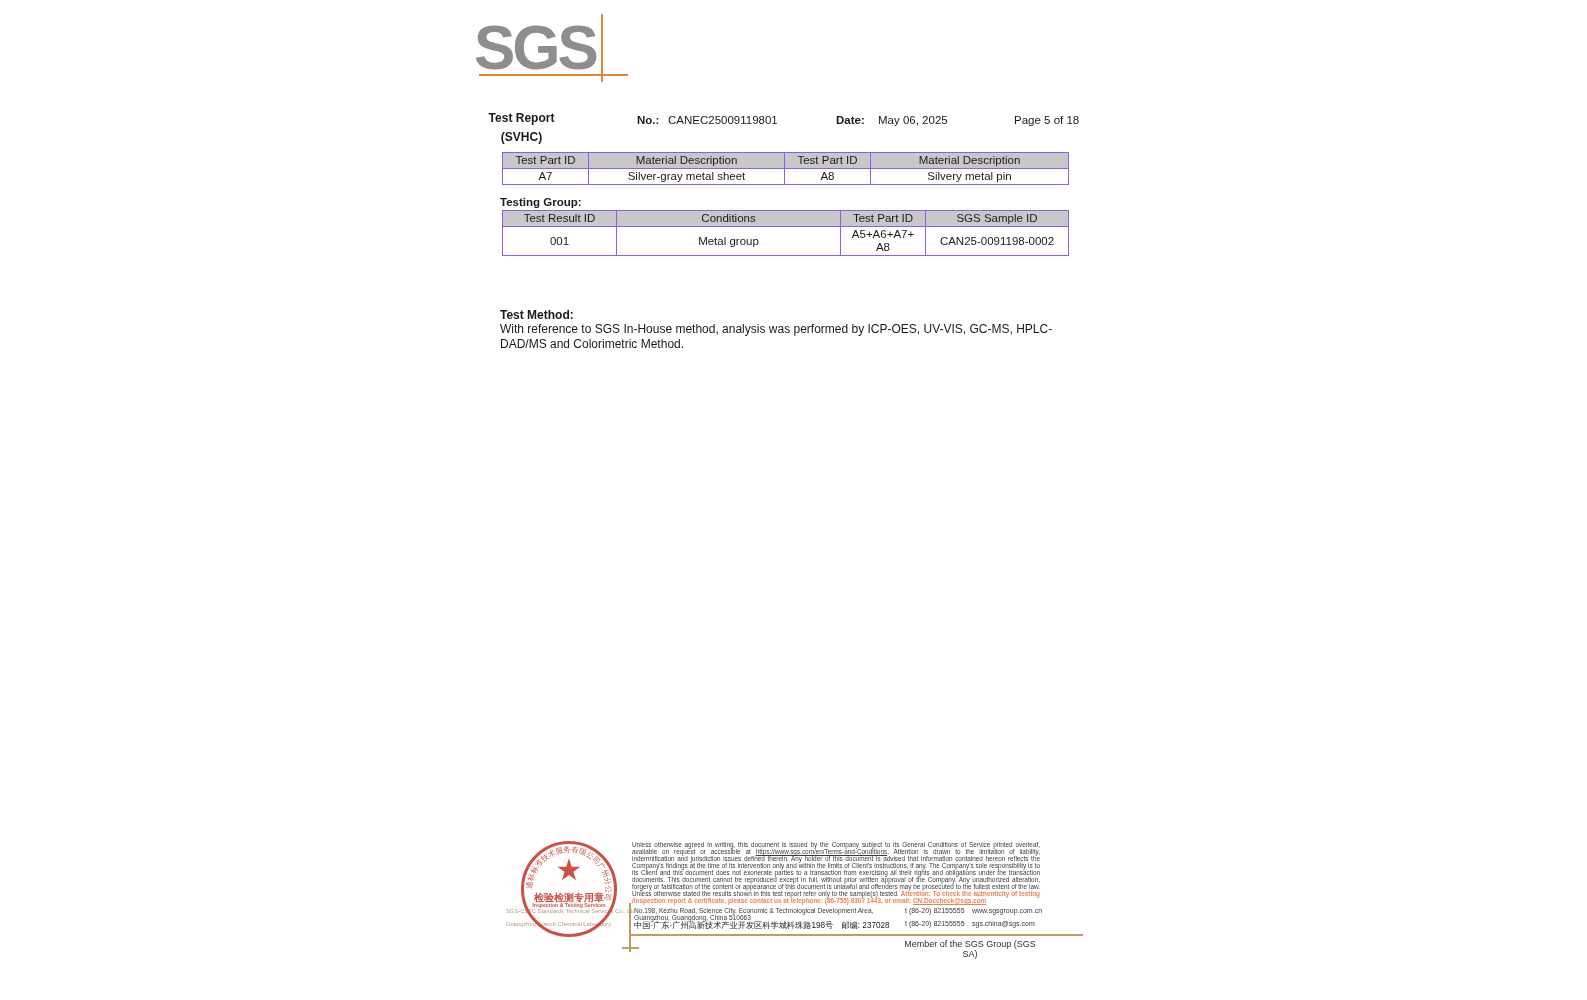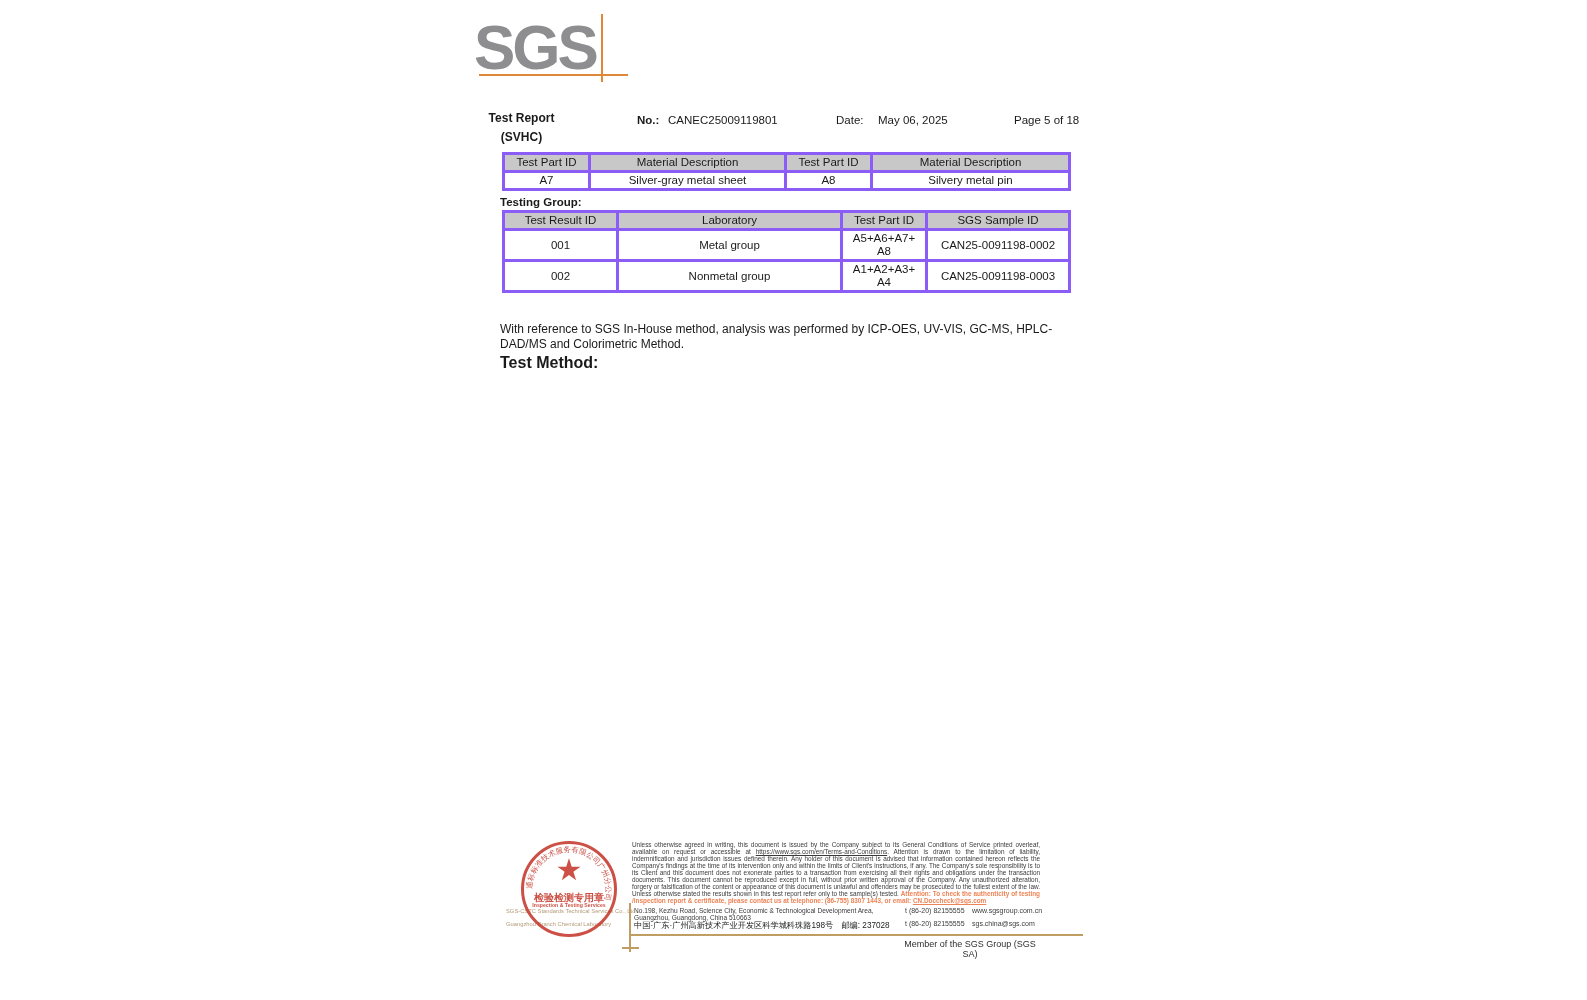--- a/index.html
+++ b/index.html
@@ -21,49 +21,49 @@
     transform: scaleY(1.02);
   }
   .logo-vline { left: 601px; top: 14px; width: 2px; height: 68px; background: #e0873a; }
   .logo-hline { left: 479px; top: 74px; width: 149px; height: 2px; background: #e0873a; }
 
   .doc-title { left: 474px; top: 109px; width: 95px; text-align: center; font-size: 12px; font-weight: bold; line-height: 19px; }
 
   .meta-row { top: 114px; font-size: 11.5px; }
   .no-label   { left: 637px; font-weight: bold; }
   .no-value   { left: 668px; }
-  .date-label { left: 836px; font-weight: normal; }
+  .date-label { left: 836px; font-weight: bold; }
   .date-value { left: 878px; }
   .page-label { left: 1014px; }
 
   
   table { border-collapse: collapse; table-layout: fixed; }
   td, th {
-    border: 3px solid #8b5cf6;
+    border: 1px solid #8b5cf6;
     font-size: 11.5px; font-weight: normal;
     text-align: center; vertical-align: middle;
     padding: 1px 2px; line-height: 13px;
     overflow: hidden;
   }
   th { background: #c8c8c8; }
 
   .parts-table { left: 502px; top: 152px; width: 566px; }
   .parts-table th { height: 15px; }
   .parts-table td { height: 14px; margin-left: 40px; }
   .pt-c1 { width: 86px; } .pt-c2 { width: 196px; } .pt-c3 { width: 86px; } .pt-c4 { width: 198px; }
 
   .tg-label { left: 500px; top: 196px; font-size: 11.5px; font-weight: bold; }
   .tg-table { left: 502px; top: 210px; width: 566px; }
   .tg-table th { height: 16px; }
   .tg-table td { height: 28px; }
   .tg-c1 { width: 114px; } .tg-c2 { width: 224px; } .tg-c3 { width: 85px; } .tg-c4 { width: 143px; }
   .wrap-id { display: inline-block; max-width: 68px; word-break: break-all; line-height: 13px; }
 
   
-  .tm-label { left: 500px; top: 308px; font-size: 16px; font-weight: bold; margin-top: 46px; }
+  .tm-label { left: 500px; top: 308px; font-size: 12px; font-weight: bold; }
   .tm-text  { left: 500px; top: 322px; width: 556px; font-size: 12px; line-height: 14.5px; }
 
   
   .company-lines { left: 506px; top: 905px; width: 132px; font-size: 5.8px; line-height: 13px; color: #b39a77; z-index: 1; }
   .stamp-box { left: 521px; top: 841px; width: 96px; height: 96px; z-index: 2; opacity: 0.88; }
   .stamp-ring {
     position: absolute; left: 0; top: 0; width: 96px; height: 96px;
     border: 3px solid #c5392c; border-radius: 50%;
   }
   .stamp-svg { position: absolute; left: 0; top: 0; }
@@ -125,35 +125,29 @@
       <td>Silvery metal pin</td>
     </tr>
   </tbody>
     </table>
 
   <div class="abs tg-label">Testing Group:</div>
   <table class="abs tg-table">
     <tbody>
         <tr>
       <th class="tg-c1">Test Result ID</th>
-      <th class="tg-c2">Laboratory</th>
+      <th class="tg-c2">Conditions</th>
       <th class="tg-c3">Test Part ID</th>
       <th class="tg-c4">SGS Sample ID</th>
     </tr>
     <tr>
       <td>001</td>
       <td>Metal group</td>
       <td><span class="wrap-id">A5+A6+A7+A8</span></td>
       <td>CAN25-0091198-0002</td>
-    </tr>
-    <tr>
-      <td>002</td>
-      <td>Nonmetal group</td>
-      <td><span class="wrap-id">A1+A2+A3+A4</span></td>
-      <td>CAN25-0091198-0003</td>
     </tr>
   </tbody>
     </table>
 
   <div class="abs tm-label">Test Method:</div>
   <div class="abs tm-text">With reference to SGS In-House method, analysis was performed by ICP-OES, UV-VIS, GC-MS, HPLC-DAD/MS and Colorimetric Method.</div>
 
   <div class="abs company-lines">
     <div>SGS-CSTC Standards Technical Services Co., Ltd.</div>
     <div>Guangzhou Branch Chemical Laboratory</div>

